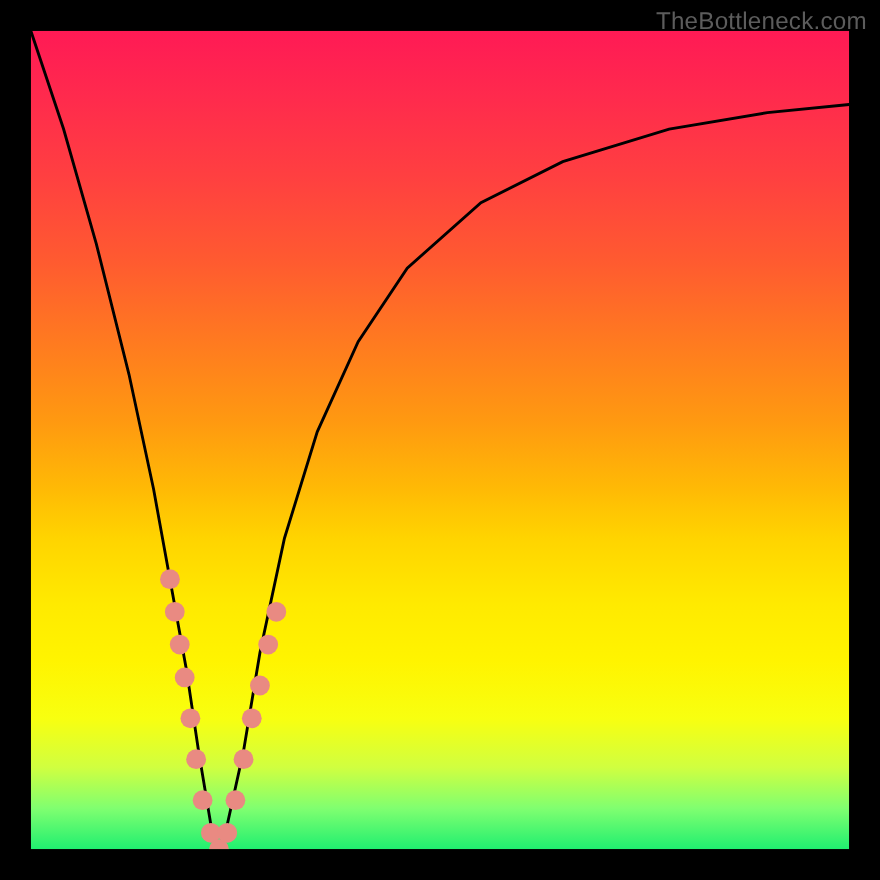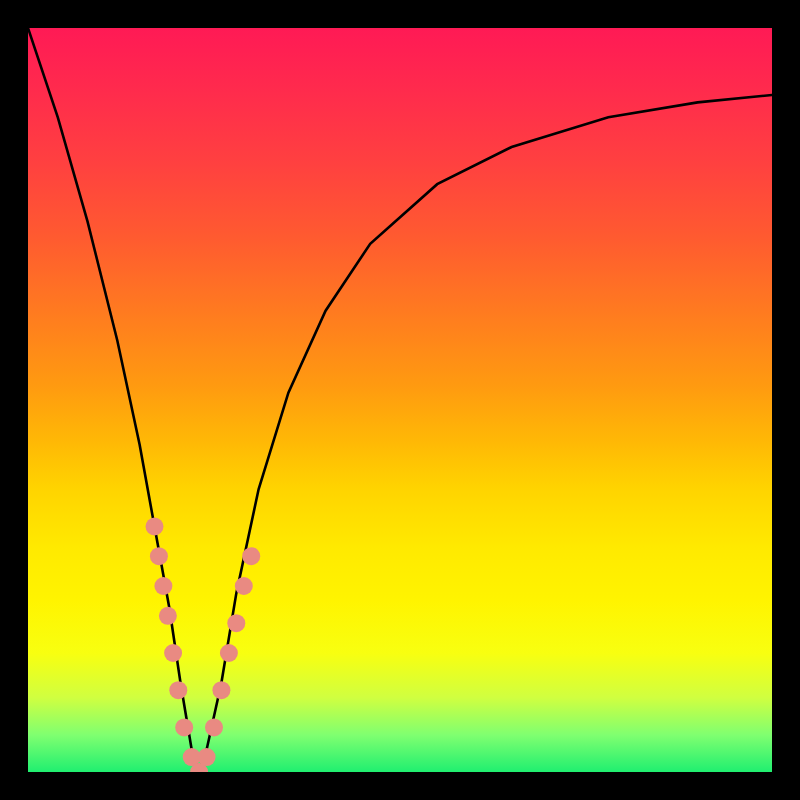--- a/index.html
+++ b/index.html
@@ -86,13 +86,14 @@
           <circle cx="186.0" cy="699.4" r="9" fill="#e98a82"></circle>
           <circle cx="193.4" cy="662.2" r="9" fill="#e98a82"></circle>
           <circle cx="200.9" cy="625.0" r="9" fill="#e98a82"></circle>
           <circle cx="208.3" cy="595.2" r="9" fill="#e98a82"></circle>
           <circle cx="215.8" cy="558.0" r="9" fill="#e98a82"></circle>
           <circle cx="223.2" cy="528.2" r="9" fill="#e98a82"></circle>
         </g>
     </svg>
   </div>
 
+  <div class="watermark">TheBottleneck.com</div>
 </div>
 
 </body></html>

